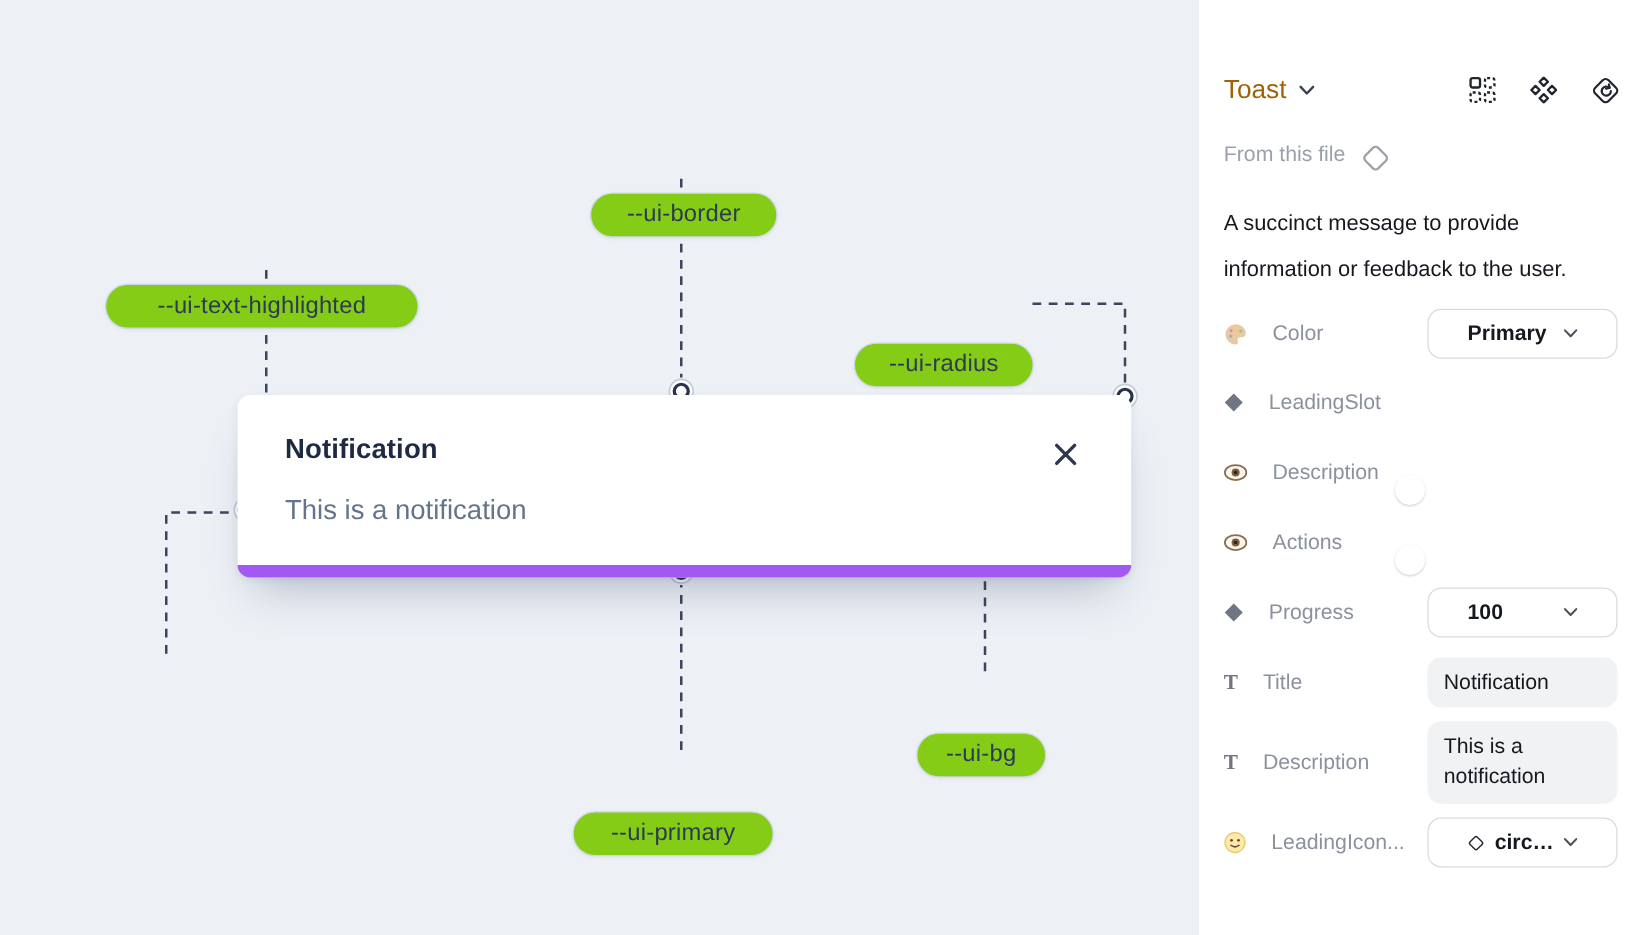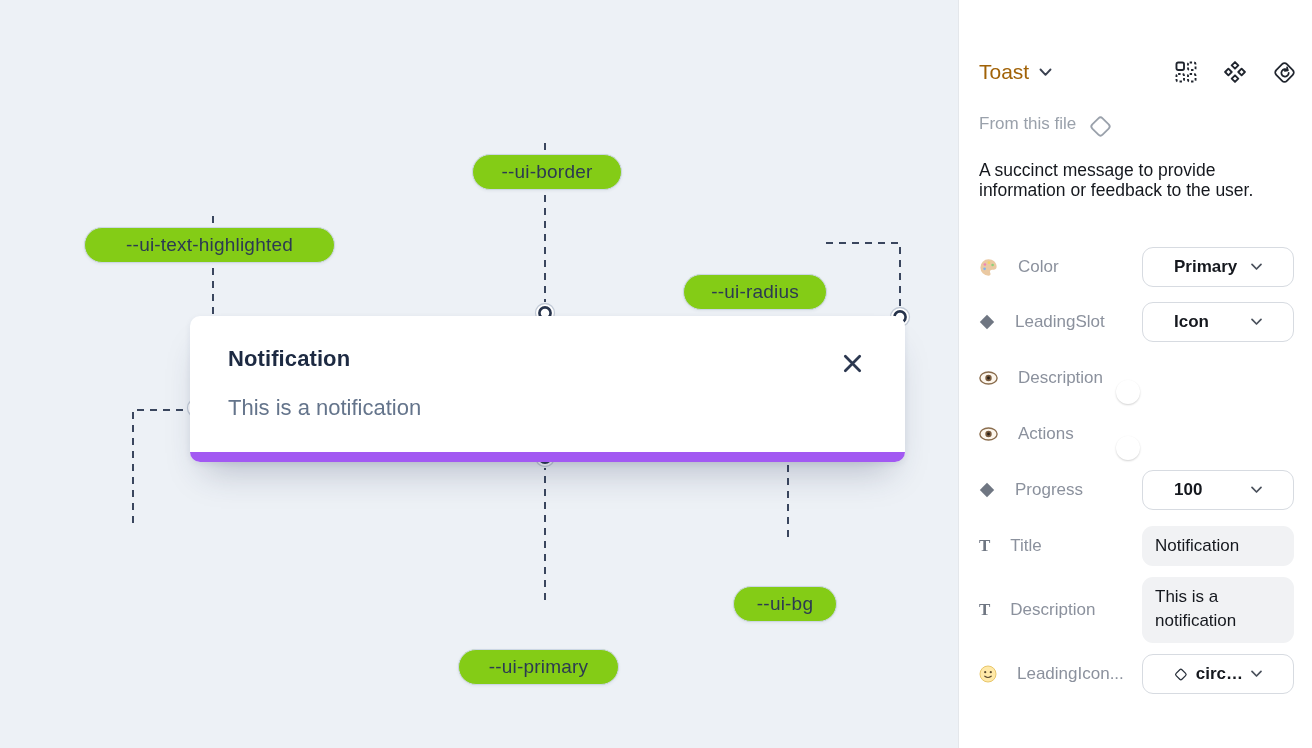--- a/index.html
+++ b/index.html
@@ -37,21 +37,21 @@
   .panel-title { font-size:21px; font-weight:400; color:#a16207; }
   .title-chevron { margin-left:10px; display:flex; align-items:center; cursor:pointer; }
   .header-tools { margin-left:auto; display:flex; align-items:center; gap:25px; }
   .tool-btn { width:24px; height:24px; display:flex; align-items:center; justify-content:center;
               cursor:pointer; }
 
   .source-row { position:absolute; left:20px; top:114px; display:flex; align-items:flex-start; gap:12px; }
   .source-text { font-size:17px; color:#9aa1ab; }
 
   .panel-desc { position:absolute; left:20px; top:160px; width:324px;
-                font-size:17.5px; line-height:20px; color:#15181e; }
+                font-size:17.5px; line-height:37px; color:#15181e; }
 
   .prop-row { position:absolute; left:20px; right:18px; height:40px;
               display:flex; align-items:center; }
   .prop-label { display:flex; align-items:center; gap:20px; font-size:17px; color:#8b919d;
                 min-width:0; flex:1 1 auto; white-space:nowrap; overflow:hidden; }
   .t-glyph { font-family:"Liberation Serif", serif; font-weight:700; font-size:17px; color:#6f7682; }
 
   .prop-control { margin-left:auto; width:152px; flex:0 0 152px; }
 
   .select { height:40px; border:1px solid #d7dbe1; border-radius:11px; background:#fff;
@@ -201,30 +201,20 @@
     </span>
   </div>
 
   <div class="prop-row" style="top:302px;">
     <span class="prop-label">
       <svg width="16" height="16" viewBox="0 0 16 16">
         <path d="M8 .8 L15.2 8 L8 15.2 L.8 8 Z" fill="#6f7682"></path>
       </svg>
       <span>LeadingSlot</span>
     </span>
-    <span class="prop-control">
-      <span class="select">
-        <span class="sel-text">Icon</span>
-        <span class="sel-chevron">
-          <svg width="11" height="8" viewBox="0 0 11 8">
-              <path d="M1 1.3 L5.5 6 L10 1.3" stroke="#4a515c" stroke-width="1.7" fill="none" stroke-linecap="round" stroke-linejoin="round"></path>
-            </svg>
-        </span>
-      </span>
-    </span>
   </div>
 
   <div class="prop-row" style="top:358px;">
     <span class="prop-label">
       <svg width="19" height="14" viewBox="0 0 19 14">
         <ellipse cx="9.5" cy="7" rx="8.6" ry="6" fill="#fdf6ec" stroke="#8a6d4e" stroke-width="1.4"></ellipse>
         <circle cx="9.5" cy="7" r="3.2" fill="#7a5c3e"></circle>
         <circle cx="9.5" cy="7" r="1.4" fill="#2b2118"></circle>
       </svg>
       <span>Description</span>

